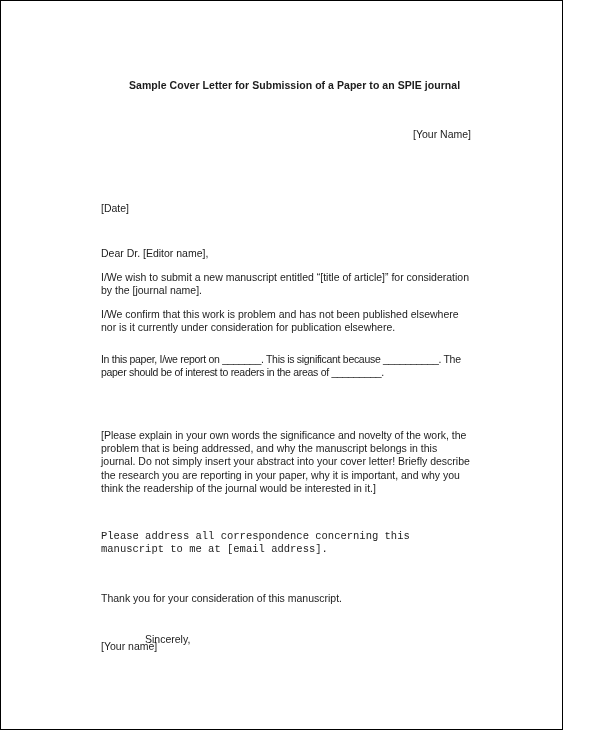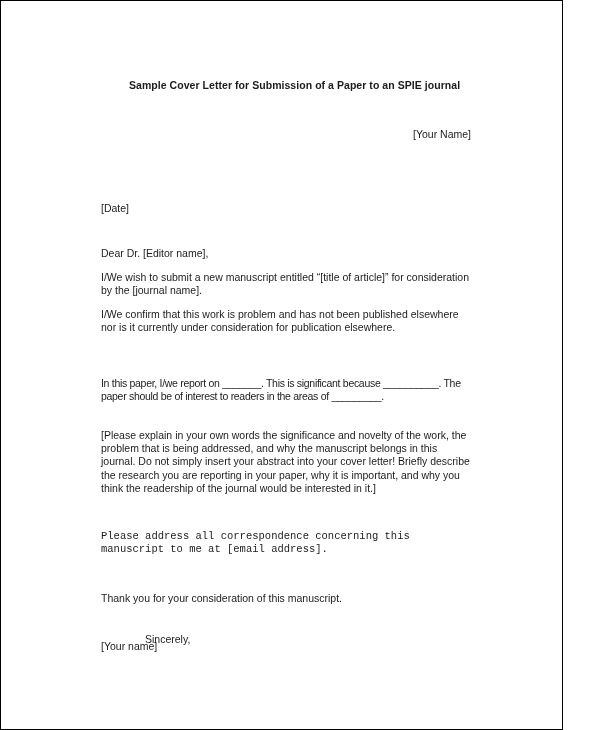--- a/index.html
+++ b/index.html
@@ -62,21 +62,21 @@
     top: 246px;
   }
   .para {
     position: absolute;
     left: 0;
     width: 372px;
     text-align: left;
   }
   .p-submit   { top: 270px; }
   .p-confirm  { top: 307px; }
-  .p-report   { top: 376px; }
+  .p-report   { top: 352px; }
   .p-explain  { top: 428px; }
   .p-address  { top: 529px; font-family: Liberation Mono, monospace; }
   .p-thanks   { top: 591px; }
   .p-sincerely{ top: 632px; margin-left: 44px; }
   .p-yourname { top: 639px; }
 
   .blank {
     font-family: "Liberation Sans", sans-serif;
     letter-spacing: -0.3px;
   }

